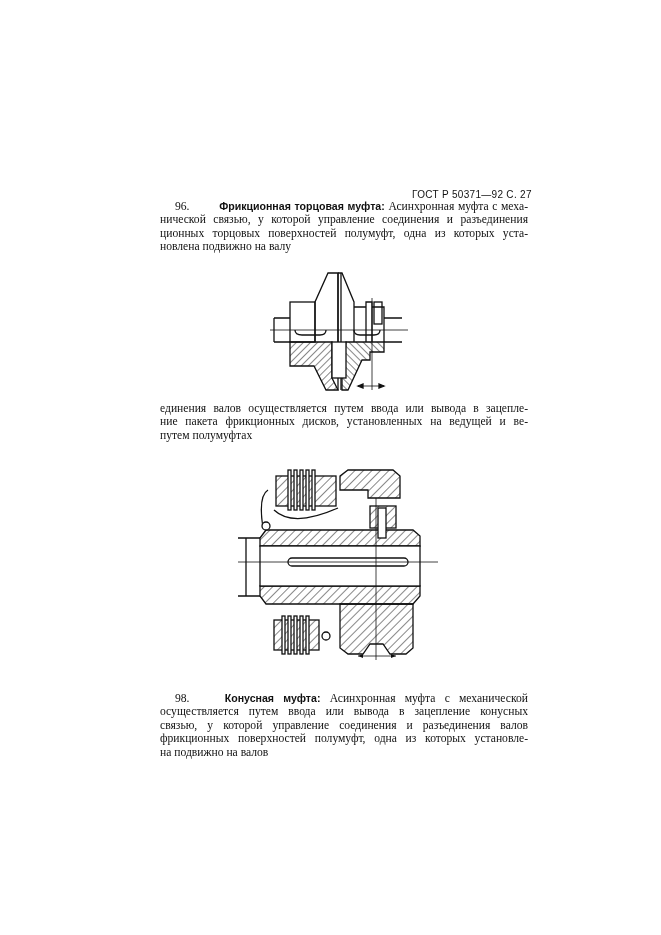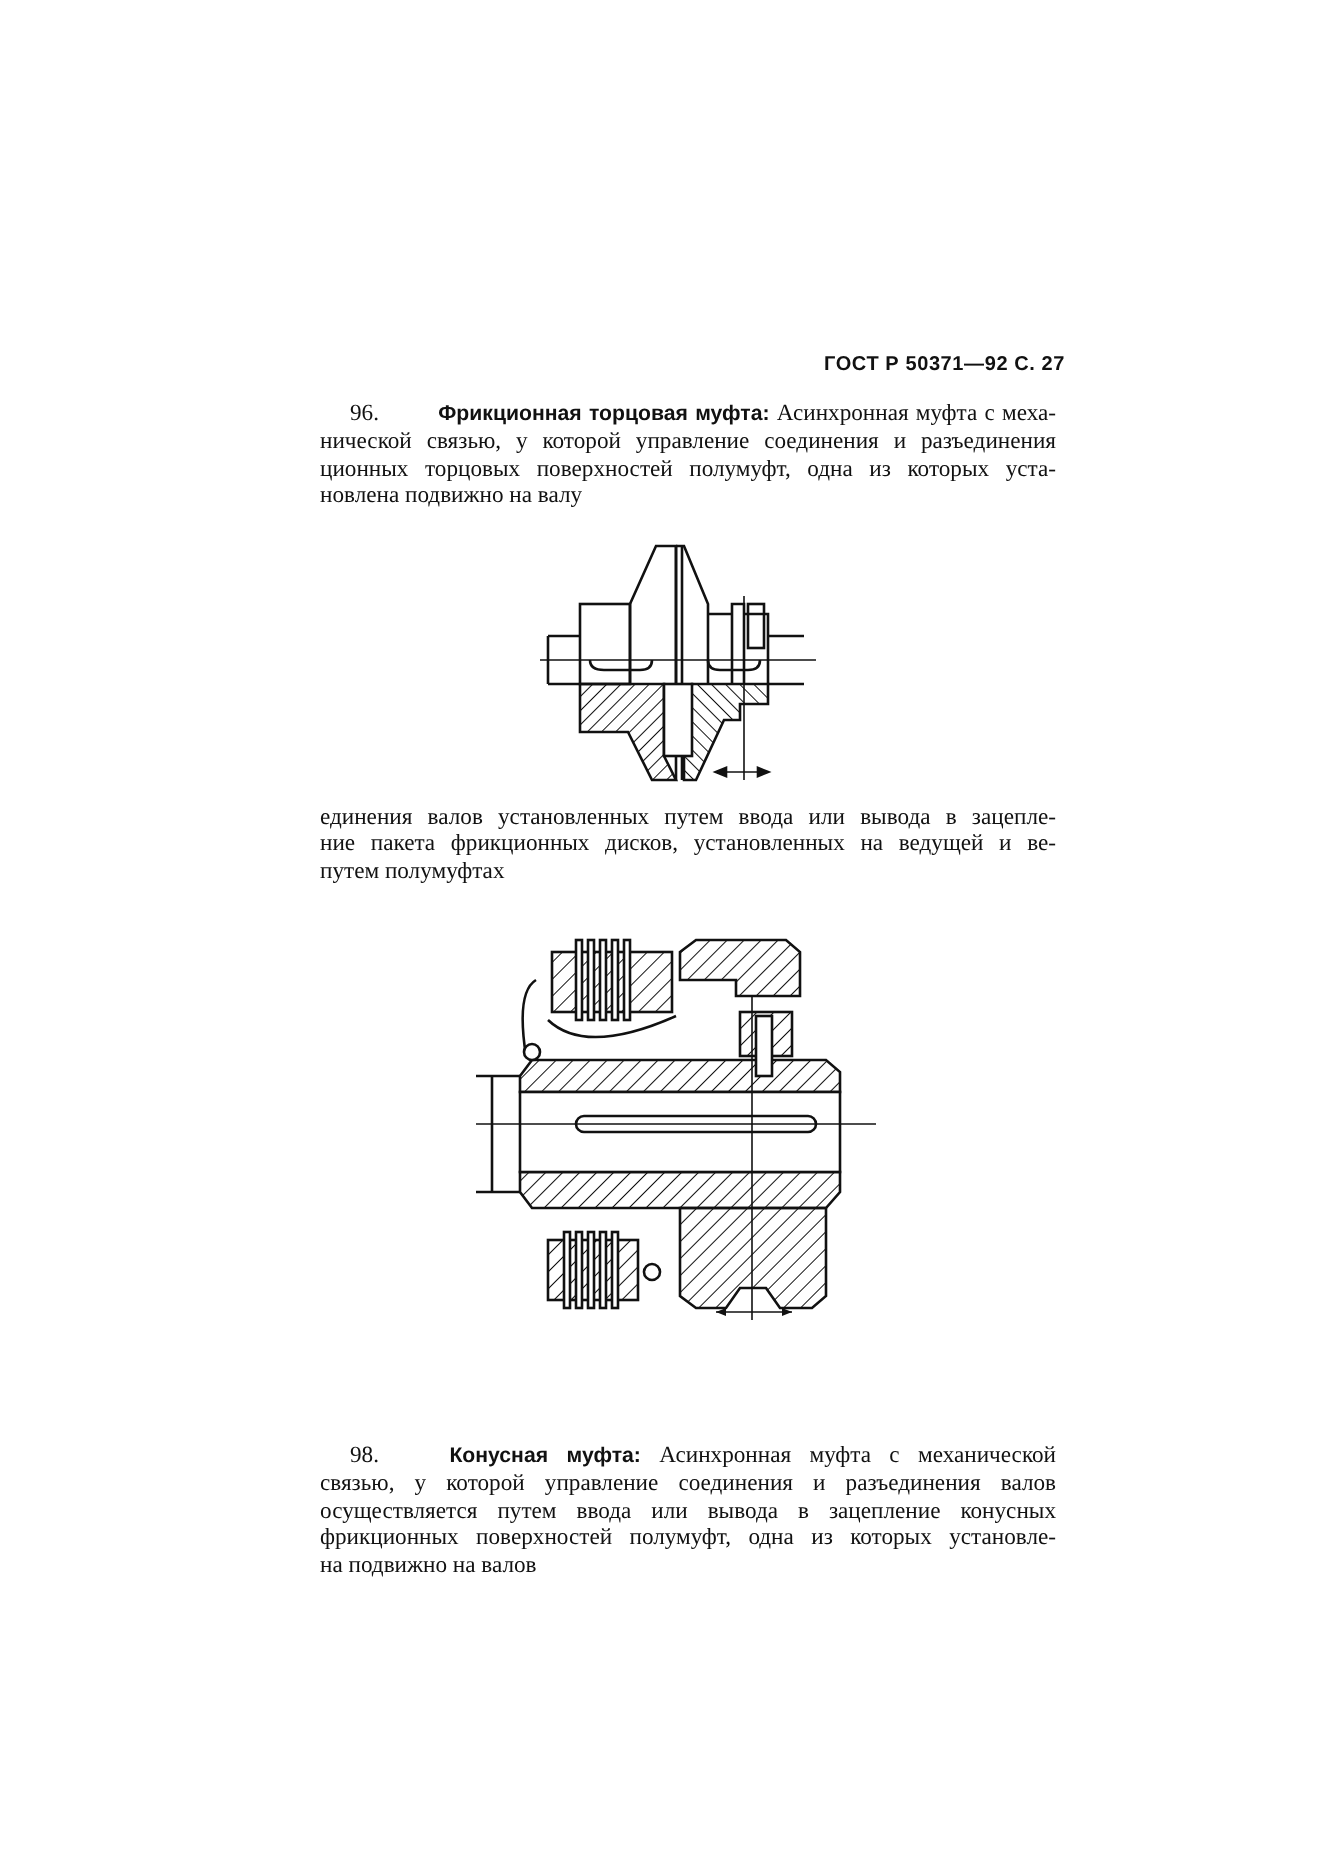--- a/index.html
+++ b/index.html
@@ -1,22 +1,22 @@
 <!DOCTYPE html>
 <html><head>
   <meta charset="utf-8">
   <style>
     html, body { margin: 0; padding: 0; }
     body {
       width: 661px; height: 935px; background: #ffffff; position: relative; overflow: hidden;
       font-family: "Liberation Serif", "DejaVu Serif", serif; color: #111;
     }
     .header {
-      position: absolute; left: 412px; top: 177px; width: 120px;
-      font-family: "Liberation Sans", "DejaVu Sans", sans-serif; font-weight: bold;
+      position: absolute; left: 412px; top: 189px; width: 120px;
+      font-family: "Liberation Sans", "DejaVu Sans", sans-serif; font-weight: normal;
       font-size: 10px; letter-spacing: 0.3px; white-space: nowrap;
     }
     .para {
       position: absolute; left: 160px; width: 368px;
       font-size: 11.6px; line-height: 13.4px; text-align: justify;
       text-align-last: left;
     }
     .para .line { display: block; white-space: nowrap; text-align: justify; text-align-last: justify; }
     .para .line.last { text-align-last: left; }
     .para .line.first { padding-left: 15px; }
@@ -74,21 +74,21 @@
       <path d="M96 116 l5 -2 v4 z M122 116 l-5 -2 v4 z" fill="#111"></path>
     </g>
 
     <path d="M28 72 H70 V108 L76 120 L64 120 L52 96 H28 Z" fill="url(#h1)" stroke="#111" stroke-width="1.3"></path>
     <path d="M84 72 H122 V82 H108 V90 H100 L86 120 H80 V108 Z" fill="url(#h2)" stroke="#111" stroke-width="1.3"></path>
     <rect x="70" y="72" width="14" height="36" fill="#fff" stroke="#111" stroke-width="1.3"></rect>
   </svg>
 </div>
 
 <div class="para" style="top:402px;">
-  <span class="line">единения валов установленных путем ввода или вывода в зацепле-</span>
+  <span class="line">единения валов осуществляется путем ввода или вывода в зацепле-</span>
   <span class="line">ние пакета фрикционных дисков, установленных на ведущей и ве-</span>
   <span class="line last">путем полумуфтах</span>
 </div>
 
 <div class="fig" style="left:238px; top:468px;">
   <svg width="205" height="195" viewBox="0 0 205 195">
     <defs>
       <pattern id="h3" width="6" height="6" patternUnits="userSpaceOnUse" patternTransform="rotate(45)">
         <line x1="0" y1="0" x2="0" y2="6" stroke="#111" stroke-width="1"></line>
       </pattern>
@@ -135,19 +135,19 @@
     </g>
     <g stroke="#111" stroke-width="0.8" fill="none">
       <line x1="0" y1="94" x2="200" y2="94"></line>
       <line x1="138" y1="30" x2="138" y2="192"></line>
       <line x1="120" y1="188" x2="158" y2="188"></line>
     </g>
     <path d="M120 188 l5 -2 v4 z M158 188 l-5 -2 v4 z" fill="#111"></path>
   </svg>
 </div>
 
-<div class="para" style="top:721px;">
+<div class="para" style="top:692px;">
   <span class="line first"><span>98.</span> <span class="term">Конусная муфта:</span> <span>Асинхронная муфта с механической</span></span>
+  <span class="line">осуществляется путем ввода или вывода в зацепление конусных</span>
   <span class="line">связью, у которой управление соединения и разъединения валов</span>
-  <span class="line">осуществляется путем ввода или вывода в зацепление конусных</span>
   <span class="line">фрикционных поверхностей полумуфт, одна из которых установле-</span>
   <span class="line last">на подвижно на валов</span>
 </div>
 
 </body></html>

